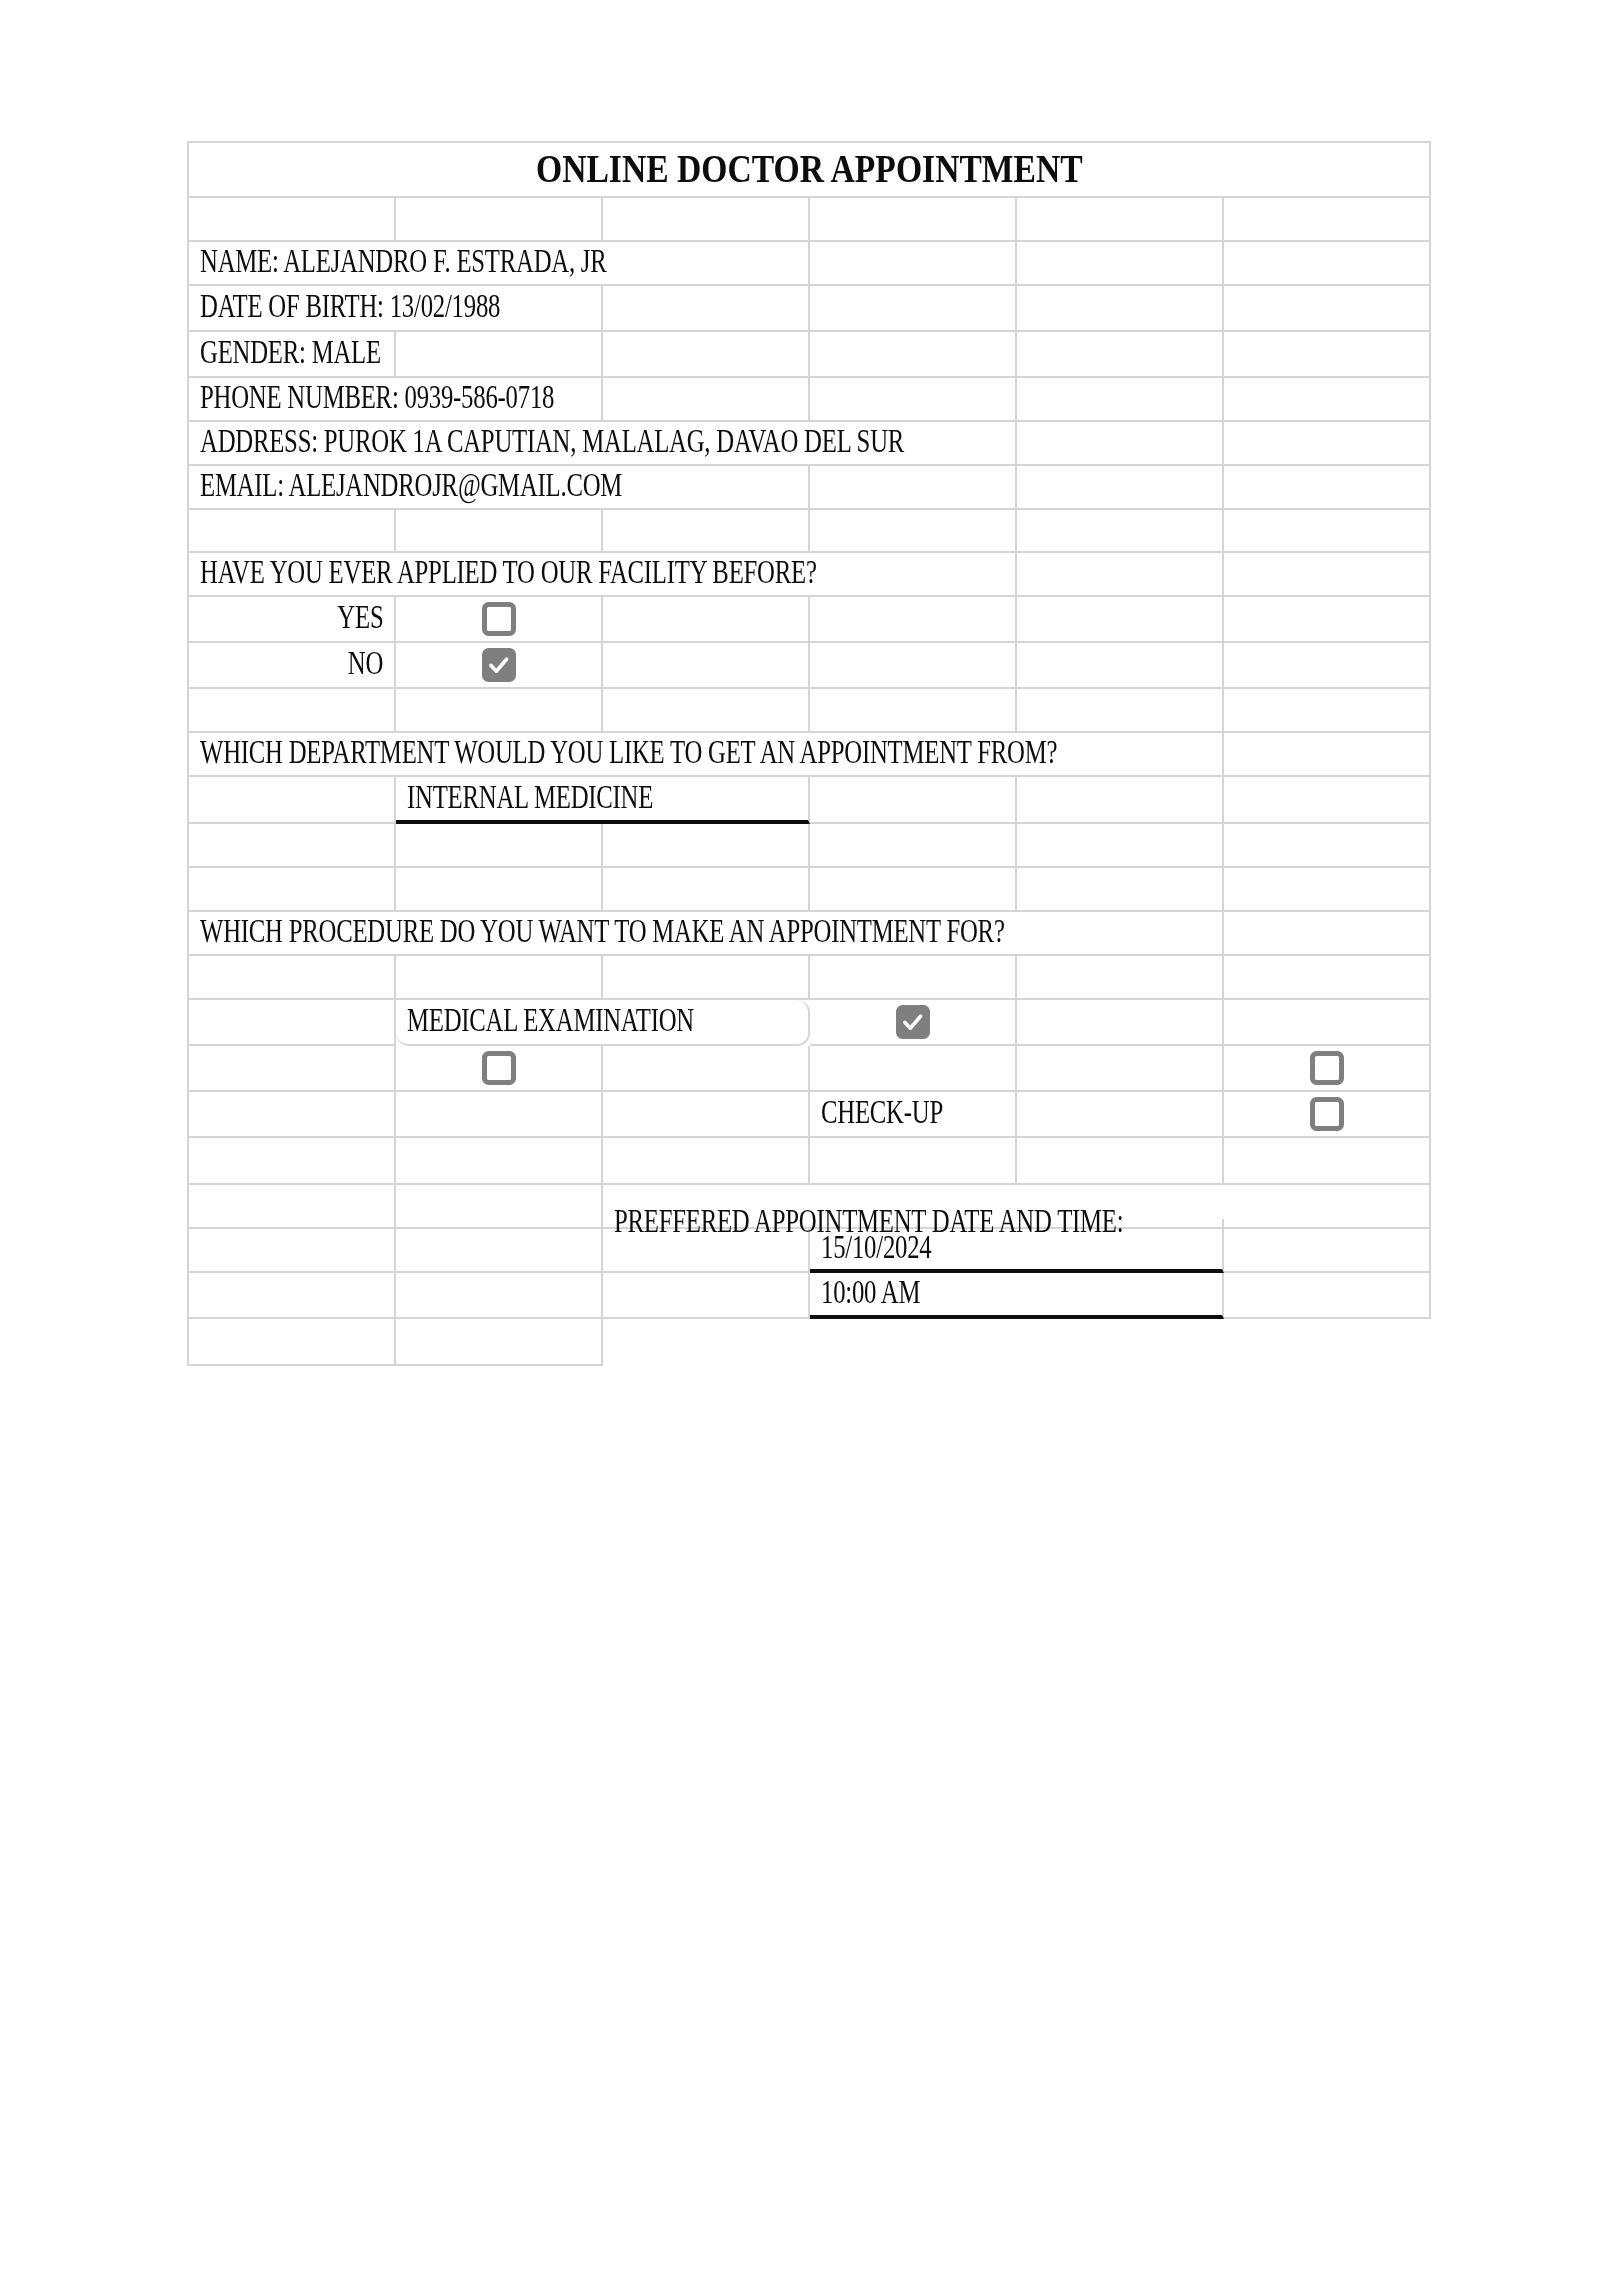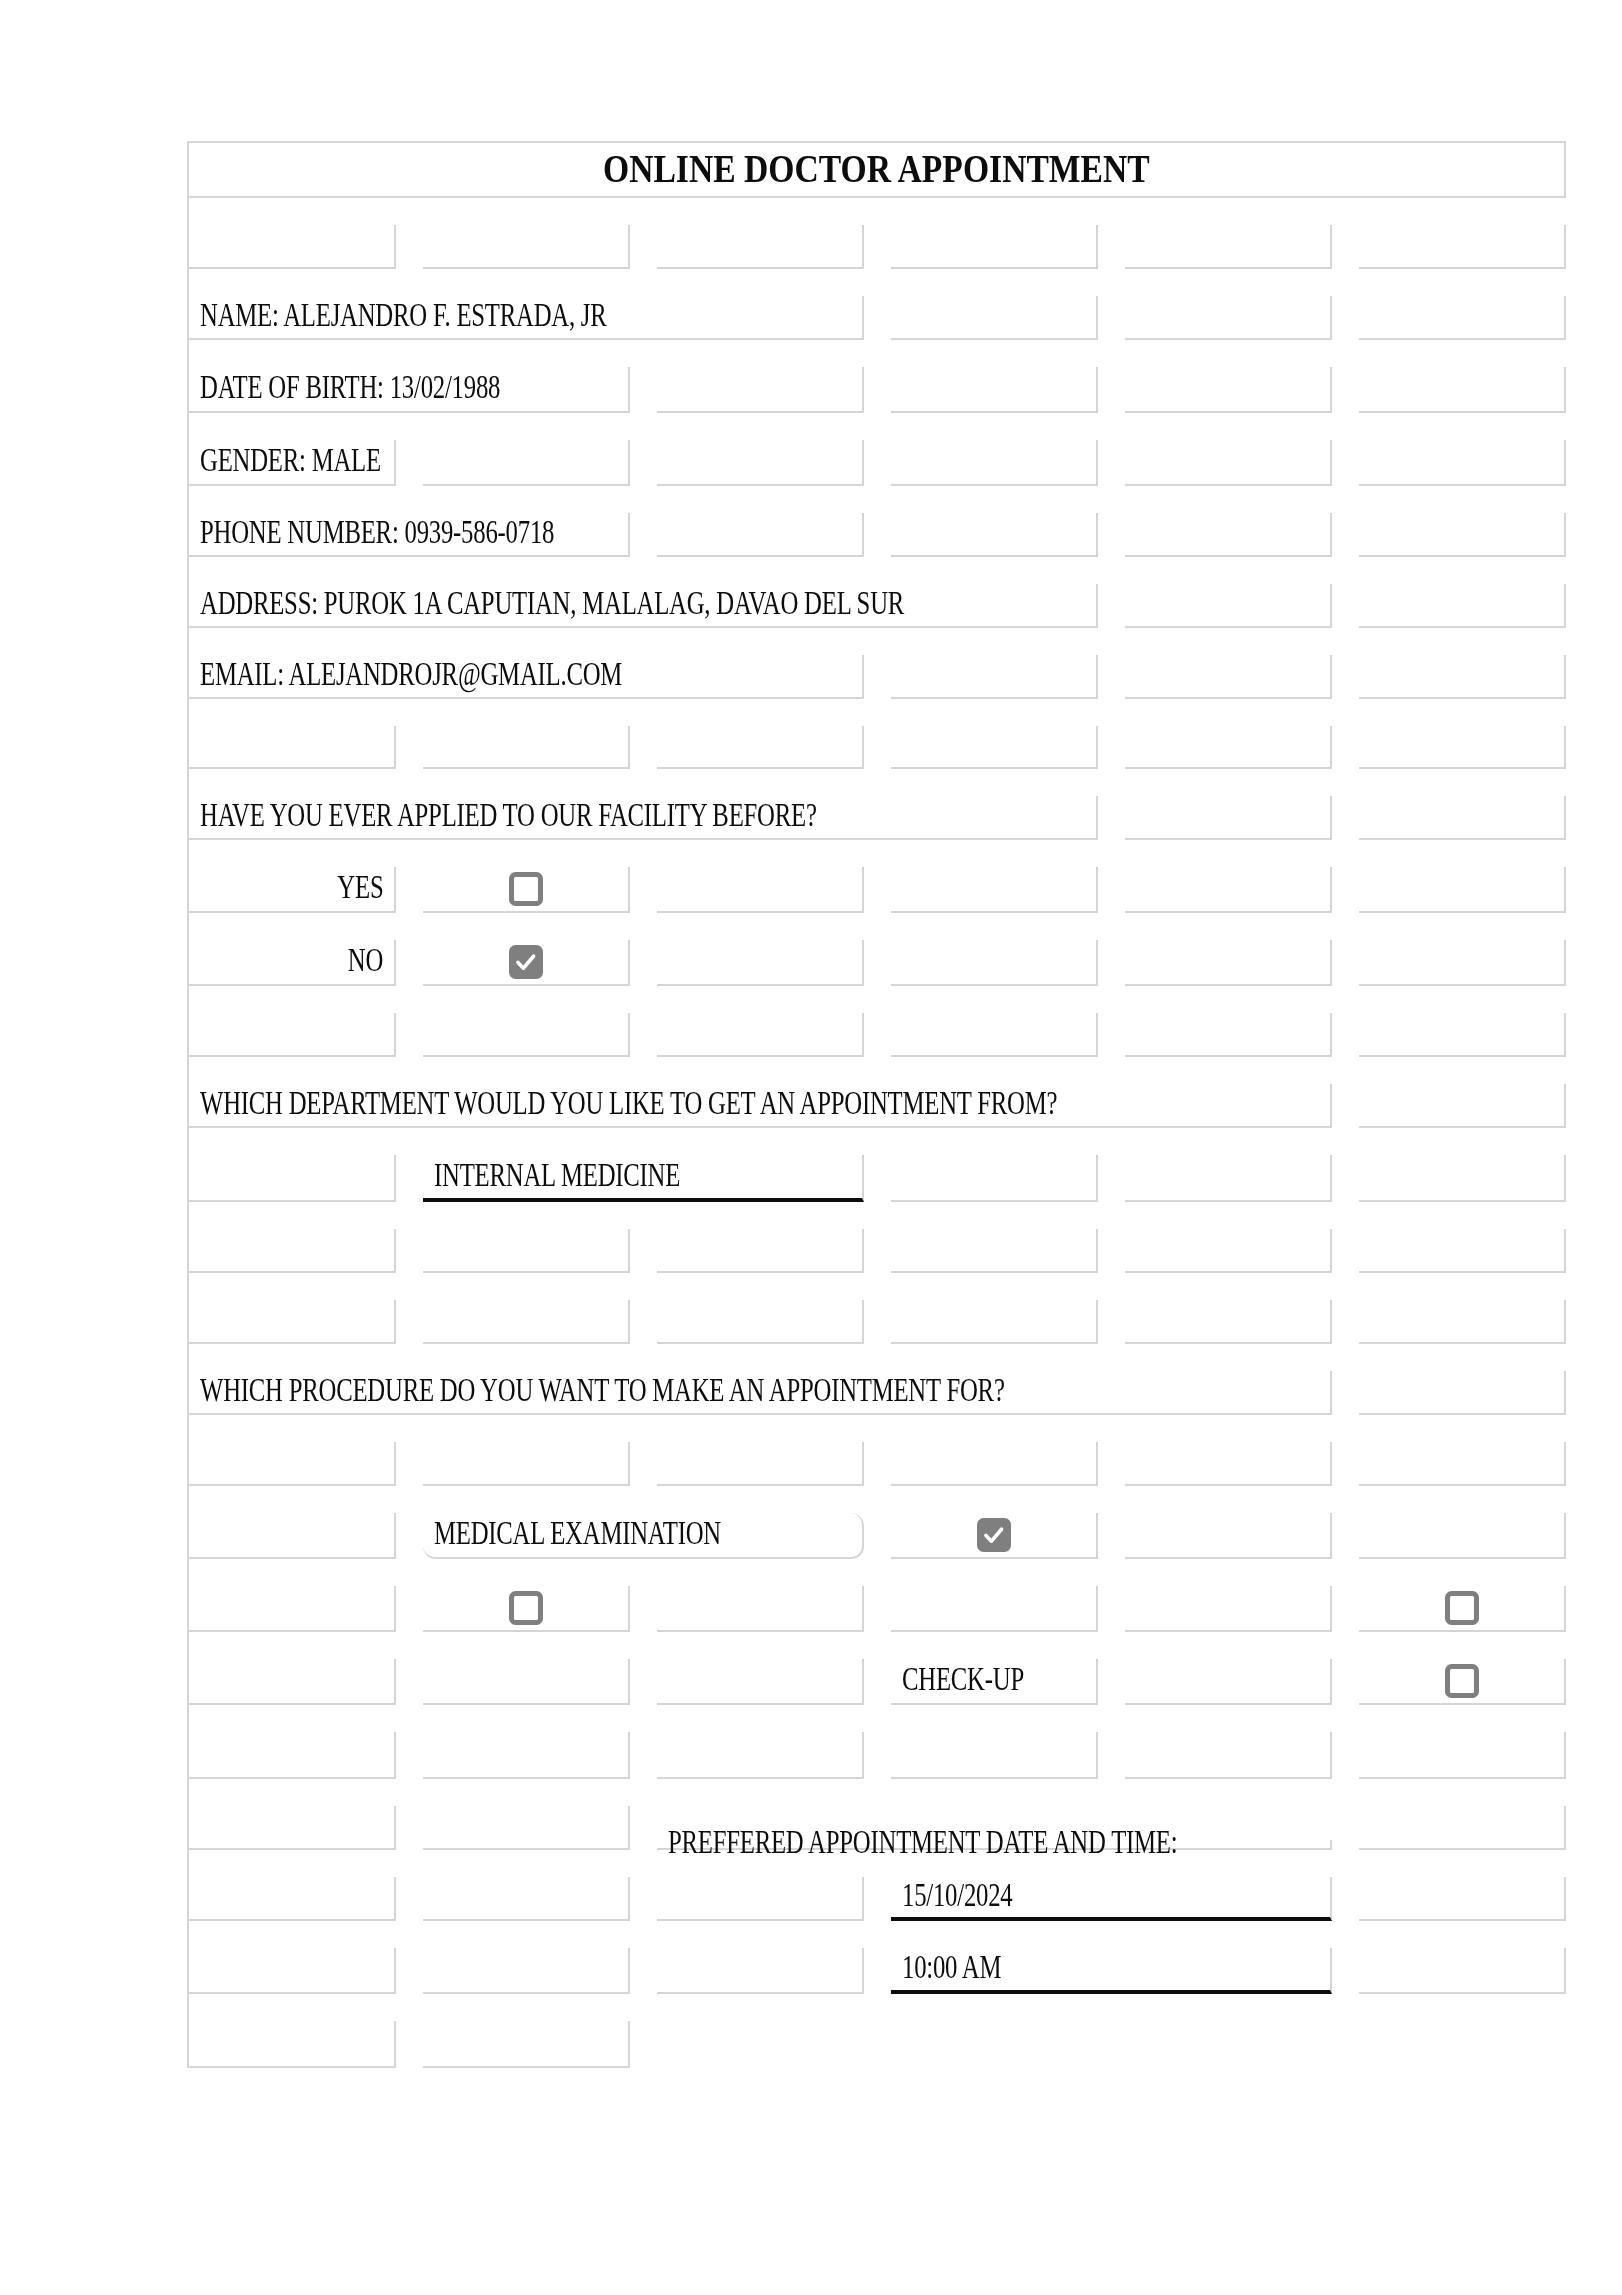--- a/index.html
+++ b/index.html
@@ -74,21 +74,21 @@
   .checkbox.checked{
     background:var(--cbgray);
     display:flex;align-items:center;justify-content:center;
   }
   .checkbox.checked svg{width:27.5px;height:27.5px;display:block;}
 </style>
 </head>
 <body>
 
 <div class="page">
-  <div class="grid" id="form-grid" style="grid-template-columns: repeat(6, 207px); grid-template-rows: 55px 44px 44px 46px 46px 44px 44px 44px 43px 44px 46px 46px 44px 44px 47px 44px 44px 44px 44px 46px 46px 46px 47px 44px 44px 46px 47px; gap: 27px;">
+  <div class="grid" id="form-grid" style="grid-template-columns: repeat(6, 207px); grid-template-rows: 55px 44px 44px 46px 46px 44px 44px 44px 43px 44px 46px 46px 44px 44px 47px 44px 44px 44px 44px 46px 46px 46px 47px 44px 44px 46px 47px;">
       <div class="cell title" style="grid-column: span 6;">
         <span class="celltext">ONLINE DOCTOR APPOINTMENT</span>
       </div>
       <div class="cell"></div>
       <div class="cell"></div>
       <div class="cell"></div>
       <div class="cell"></div>
       <div class="cell"></div>
       <div class="cell"></div>
       <div class="cell" style="grid-column: span 3;">

